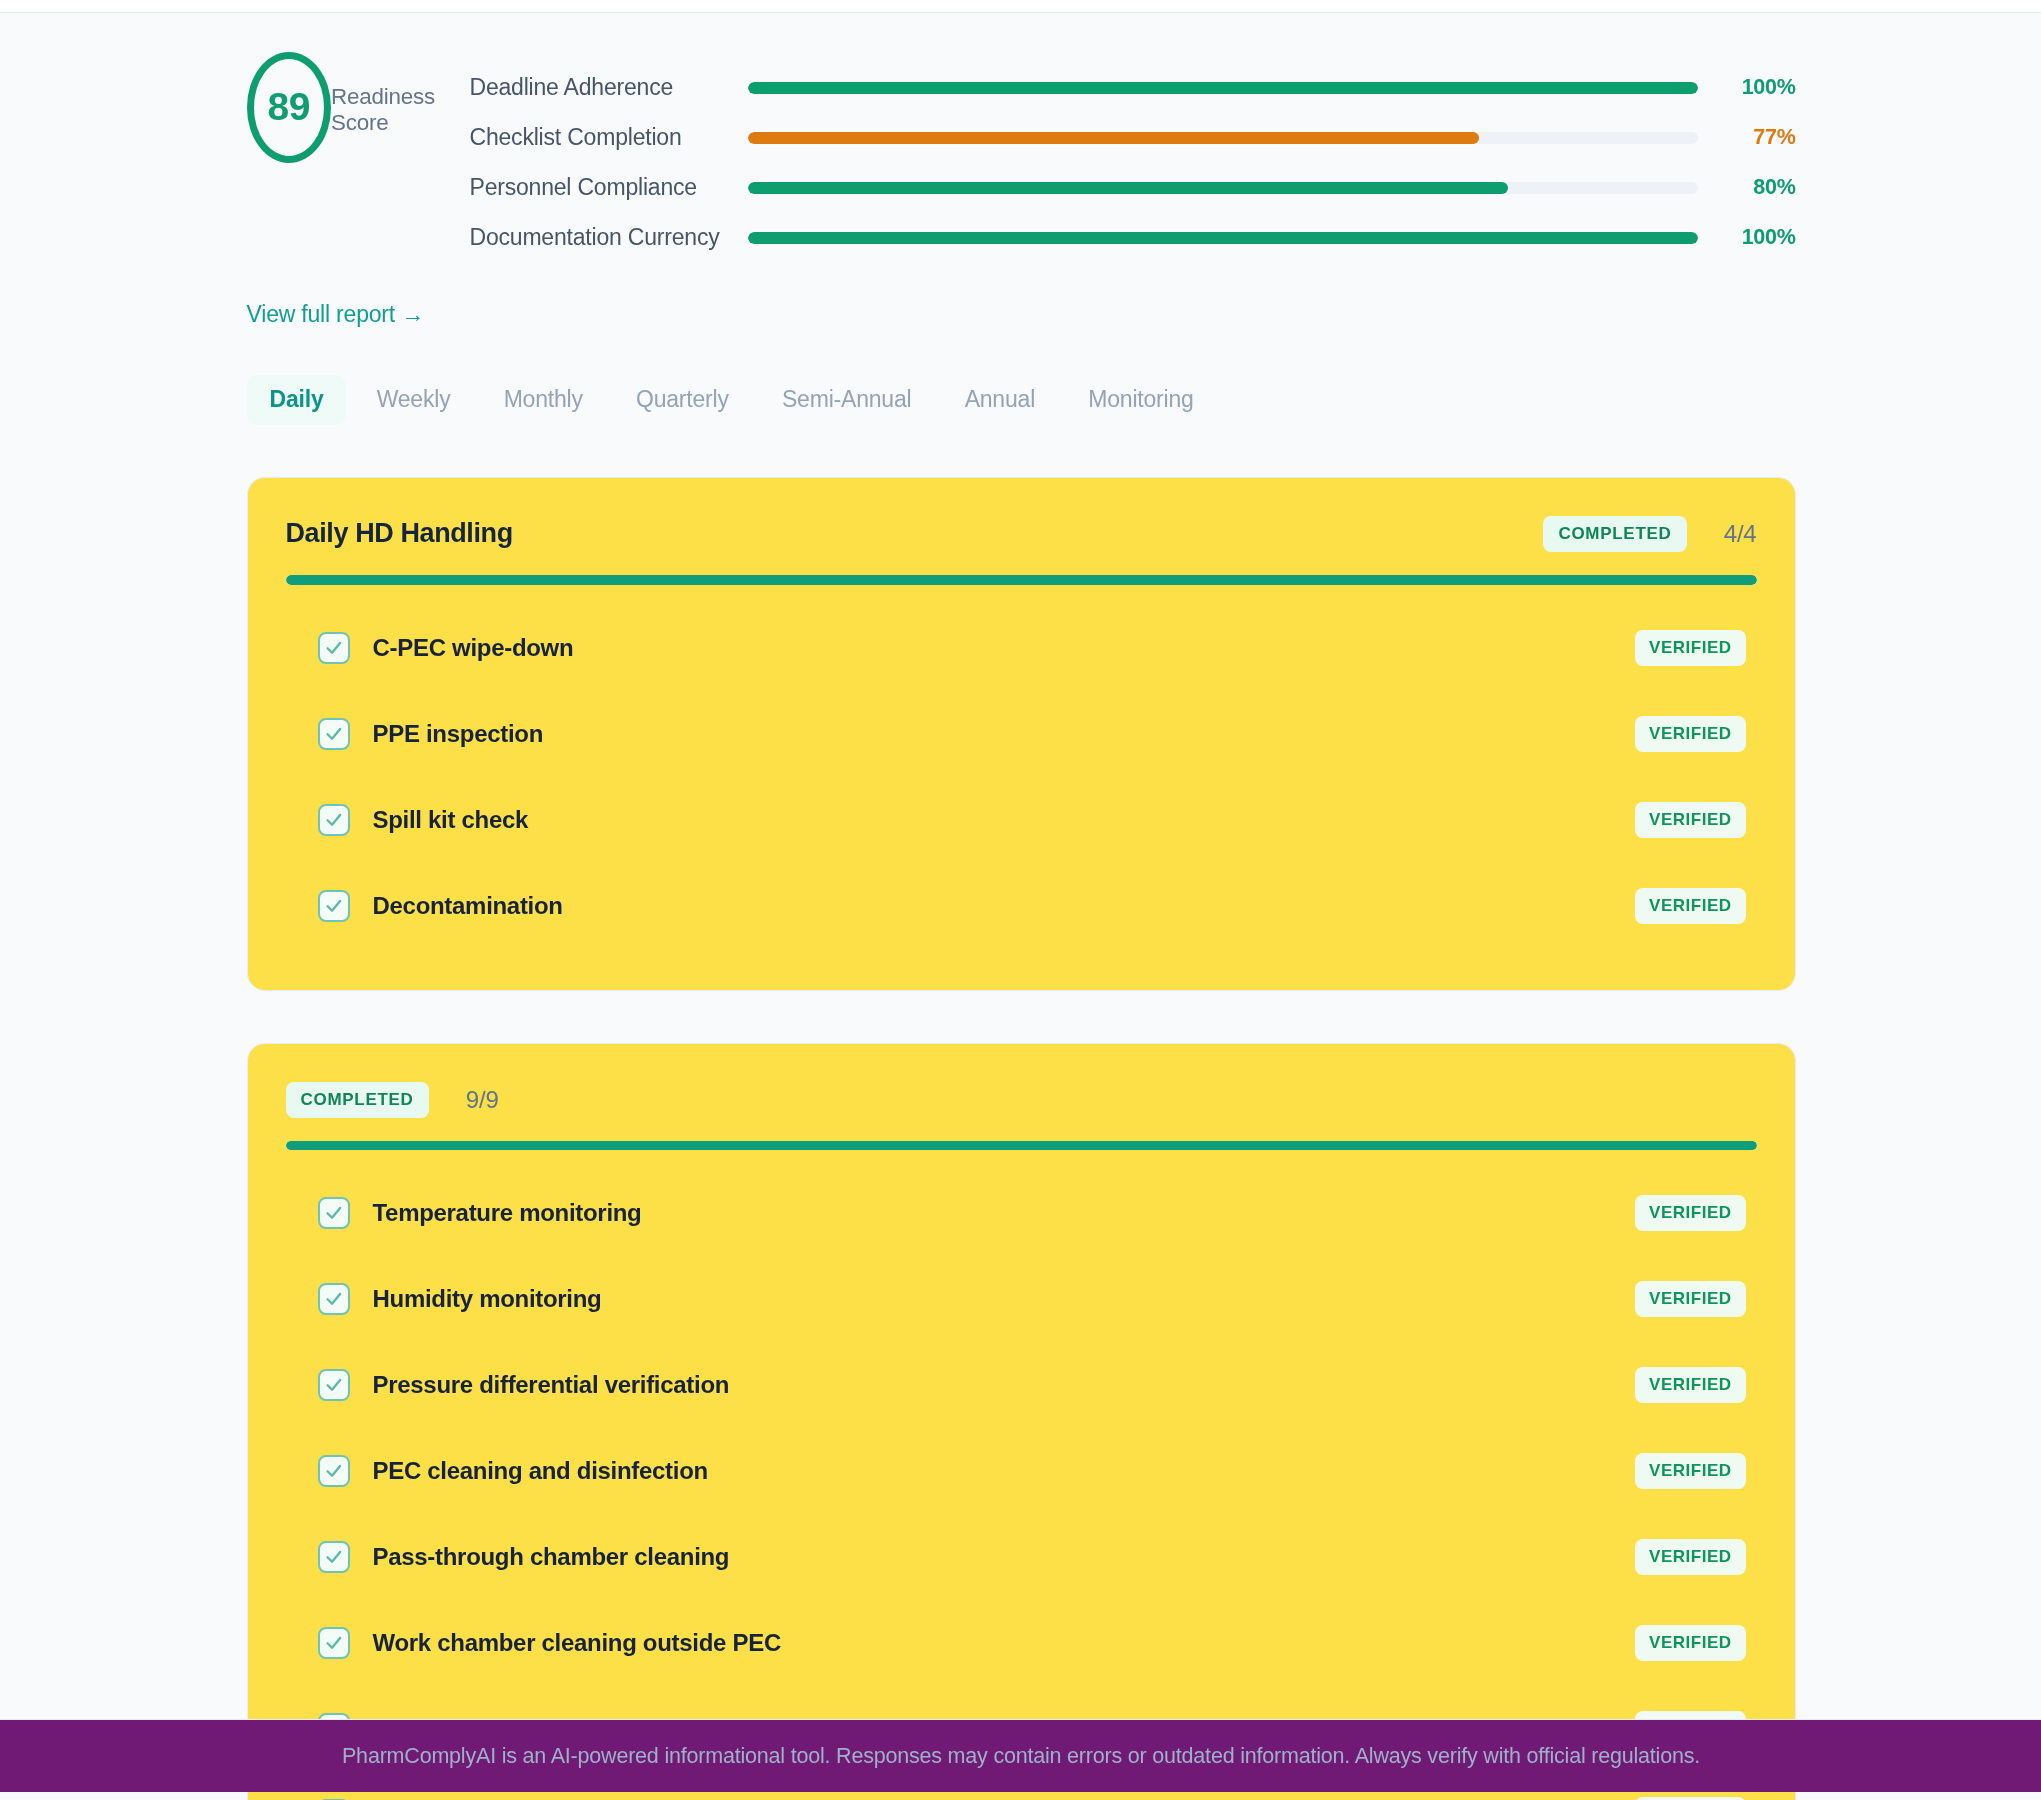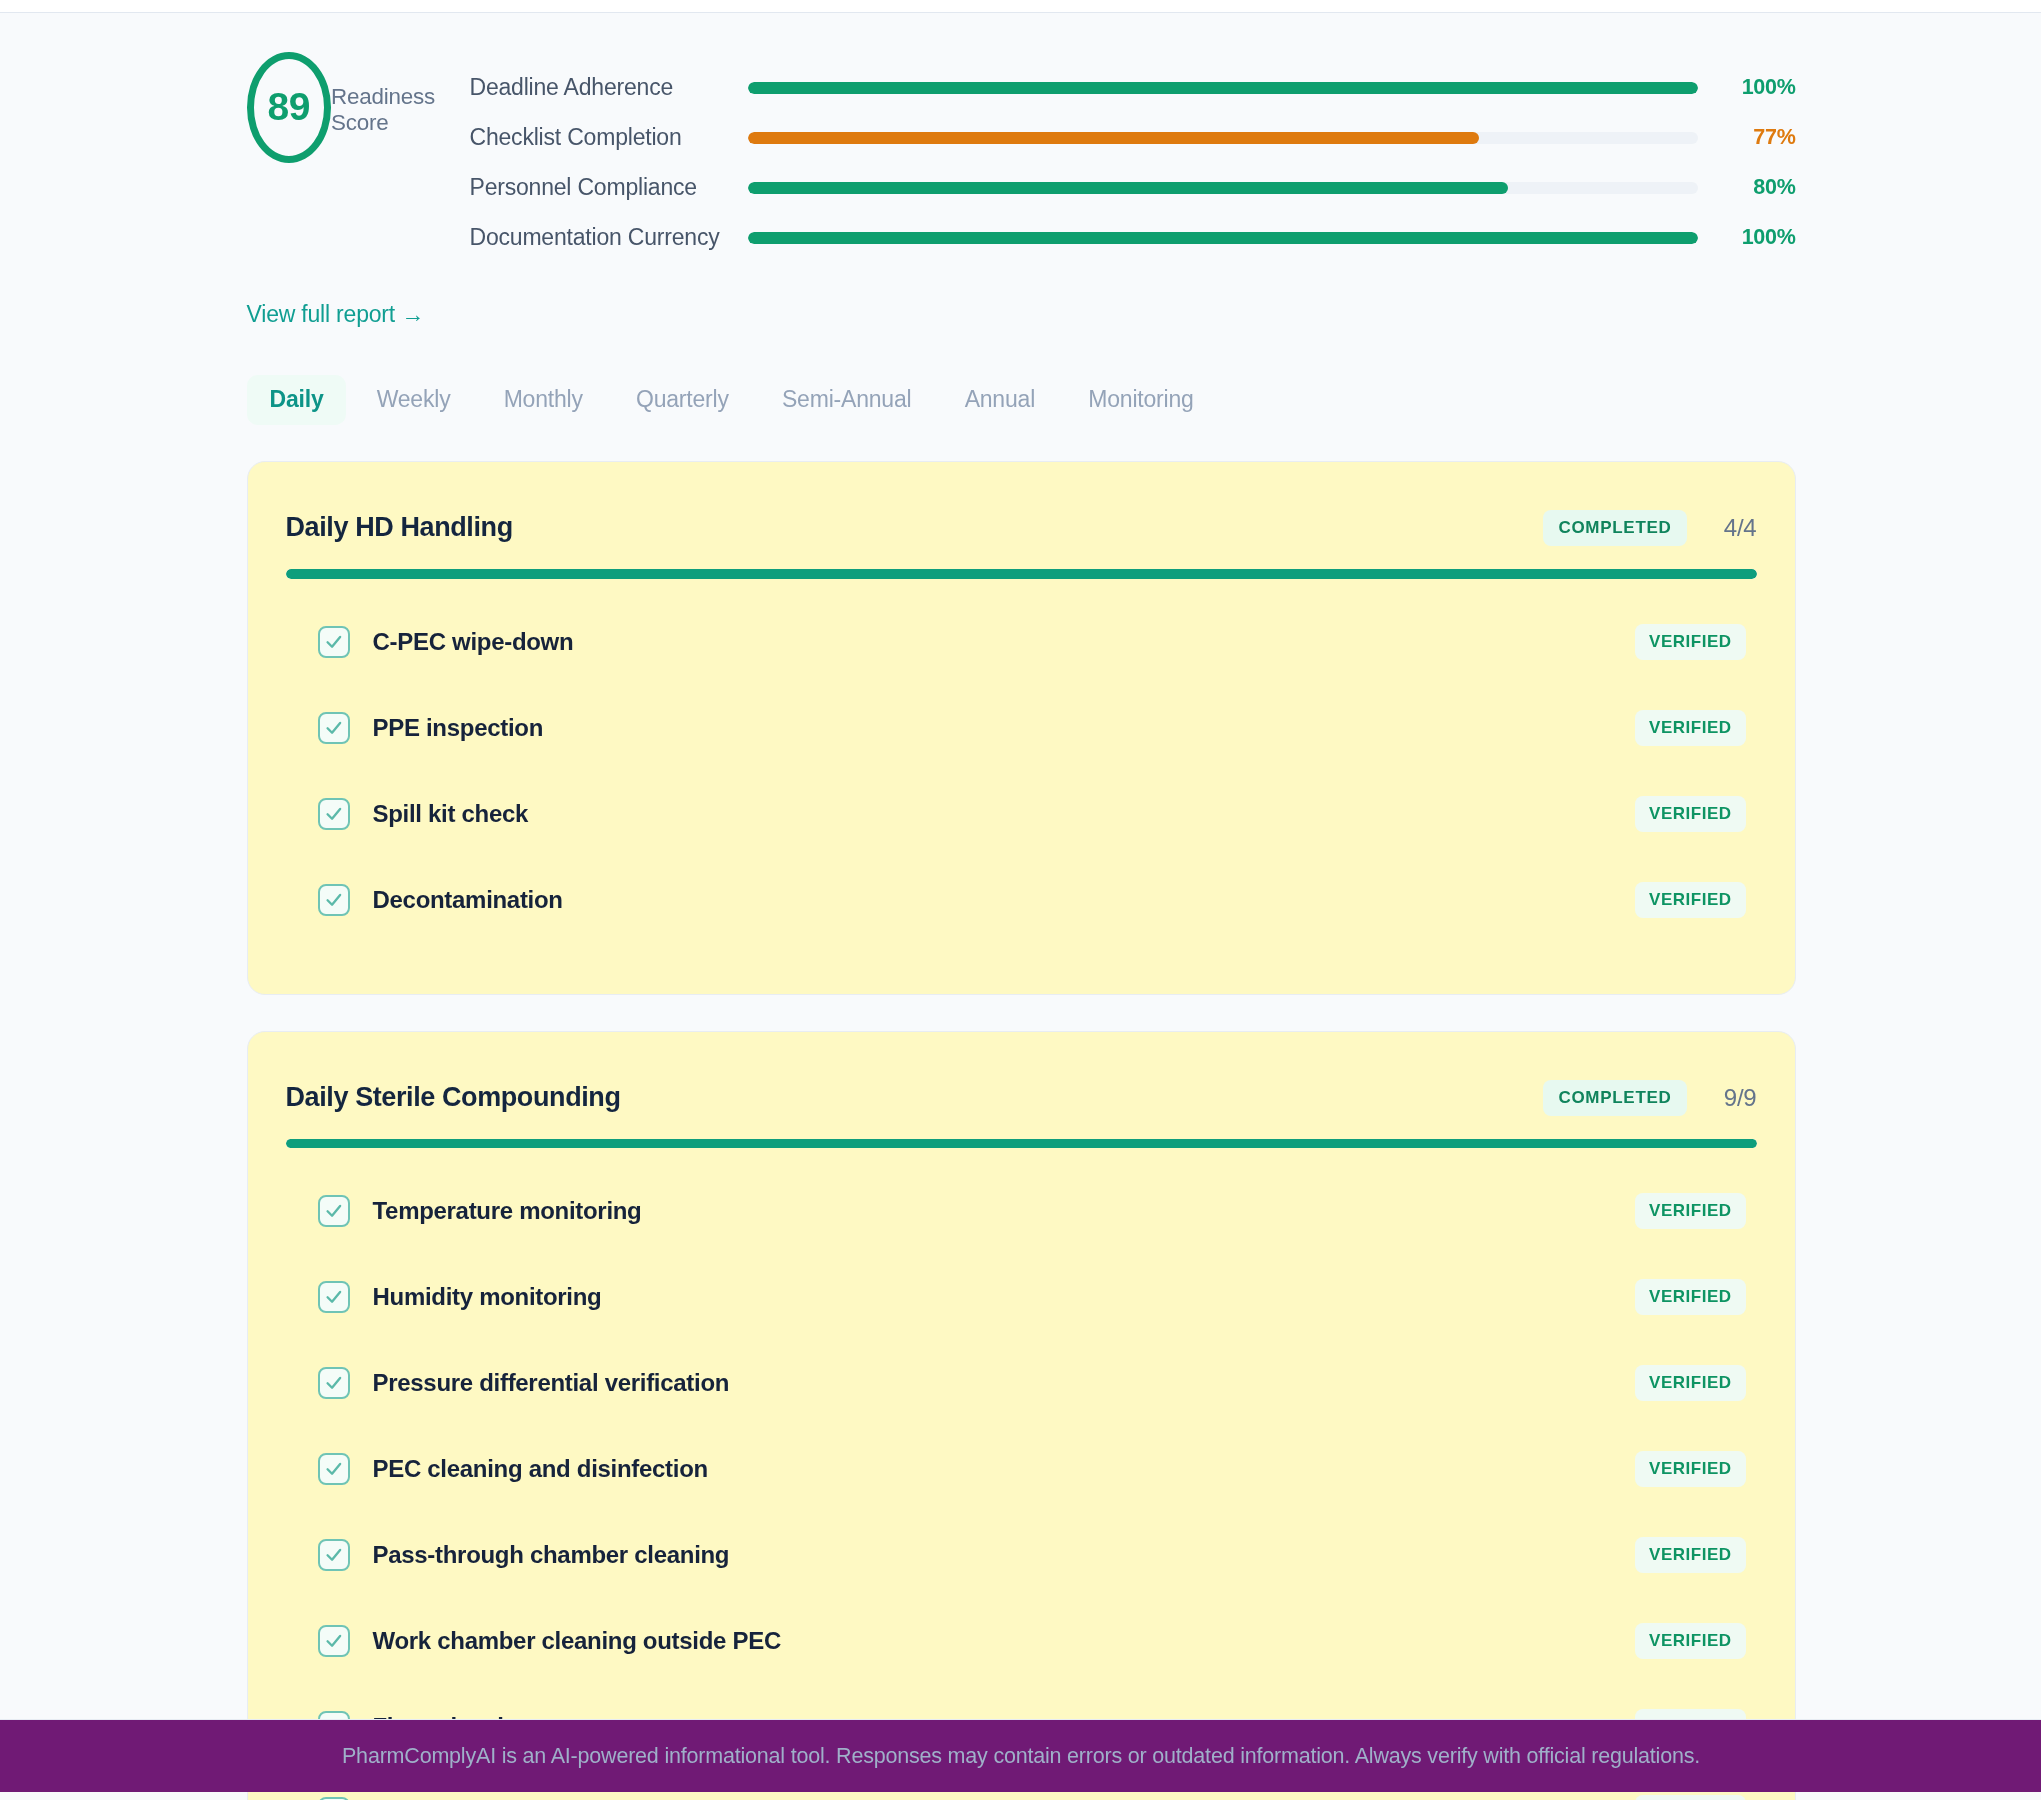--- a/index.html
+++ b/index.html
@@ -150,25 +150,25 @@
   }
 
   .tab.active {
     background: #effbf6;
     color: #0d9488;
     font-weight: bold;
   }
 
   
   .card {
-    background: #fef9c3;
+    background: #fde047;
     border: 1.8px solid #e8edf3;
     border-radius: 18px;
-    margin-top: 36px;
-    padding: 10px 38px;
+    margin-top: 52px;
+    padding: 0 38px;
   }
 
   .card-head {
     display: flex;
     align-items: center;
     padding-top: 38px;
   }
 
   .card-title {
     flex: 1;
@@ -382,21 +382,20 @@
                   <path d="M4 11.5 L9 16.5 L18 5.5" fill="none" stroke="#5bb9a9" stroke-width="2.6" stroke-linecap="round" stroke-linejoin="round"></path>
                 </svg>
               </div>
               <div class="item-label">Decontamination</div>
               <div class="badge-verified">VERIFIED</div>
             </div>
           </div>
         </div>
         <div class="card">
           <div class="card-head">
-            <div class="card-title">Daily Sterile Compounding</div>
             <div class="badge-completed">COMPLETED</div>
             <div class="card-count">9/9</div>
           </div>
           <div class="card-progress">
             <div class="card-progress-fill" style="width:100%;"></div>
           </div>
           <div class="items">
             <div class="item">
               <div class="checkbox">
                 <svg width="19.7" height="19.7" viewBox="0 0 22 22" aria-hidden="true">

